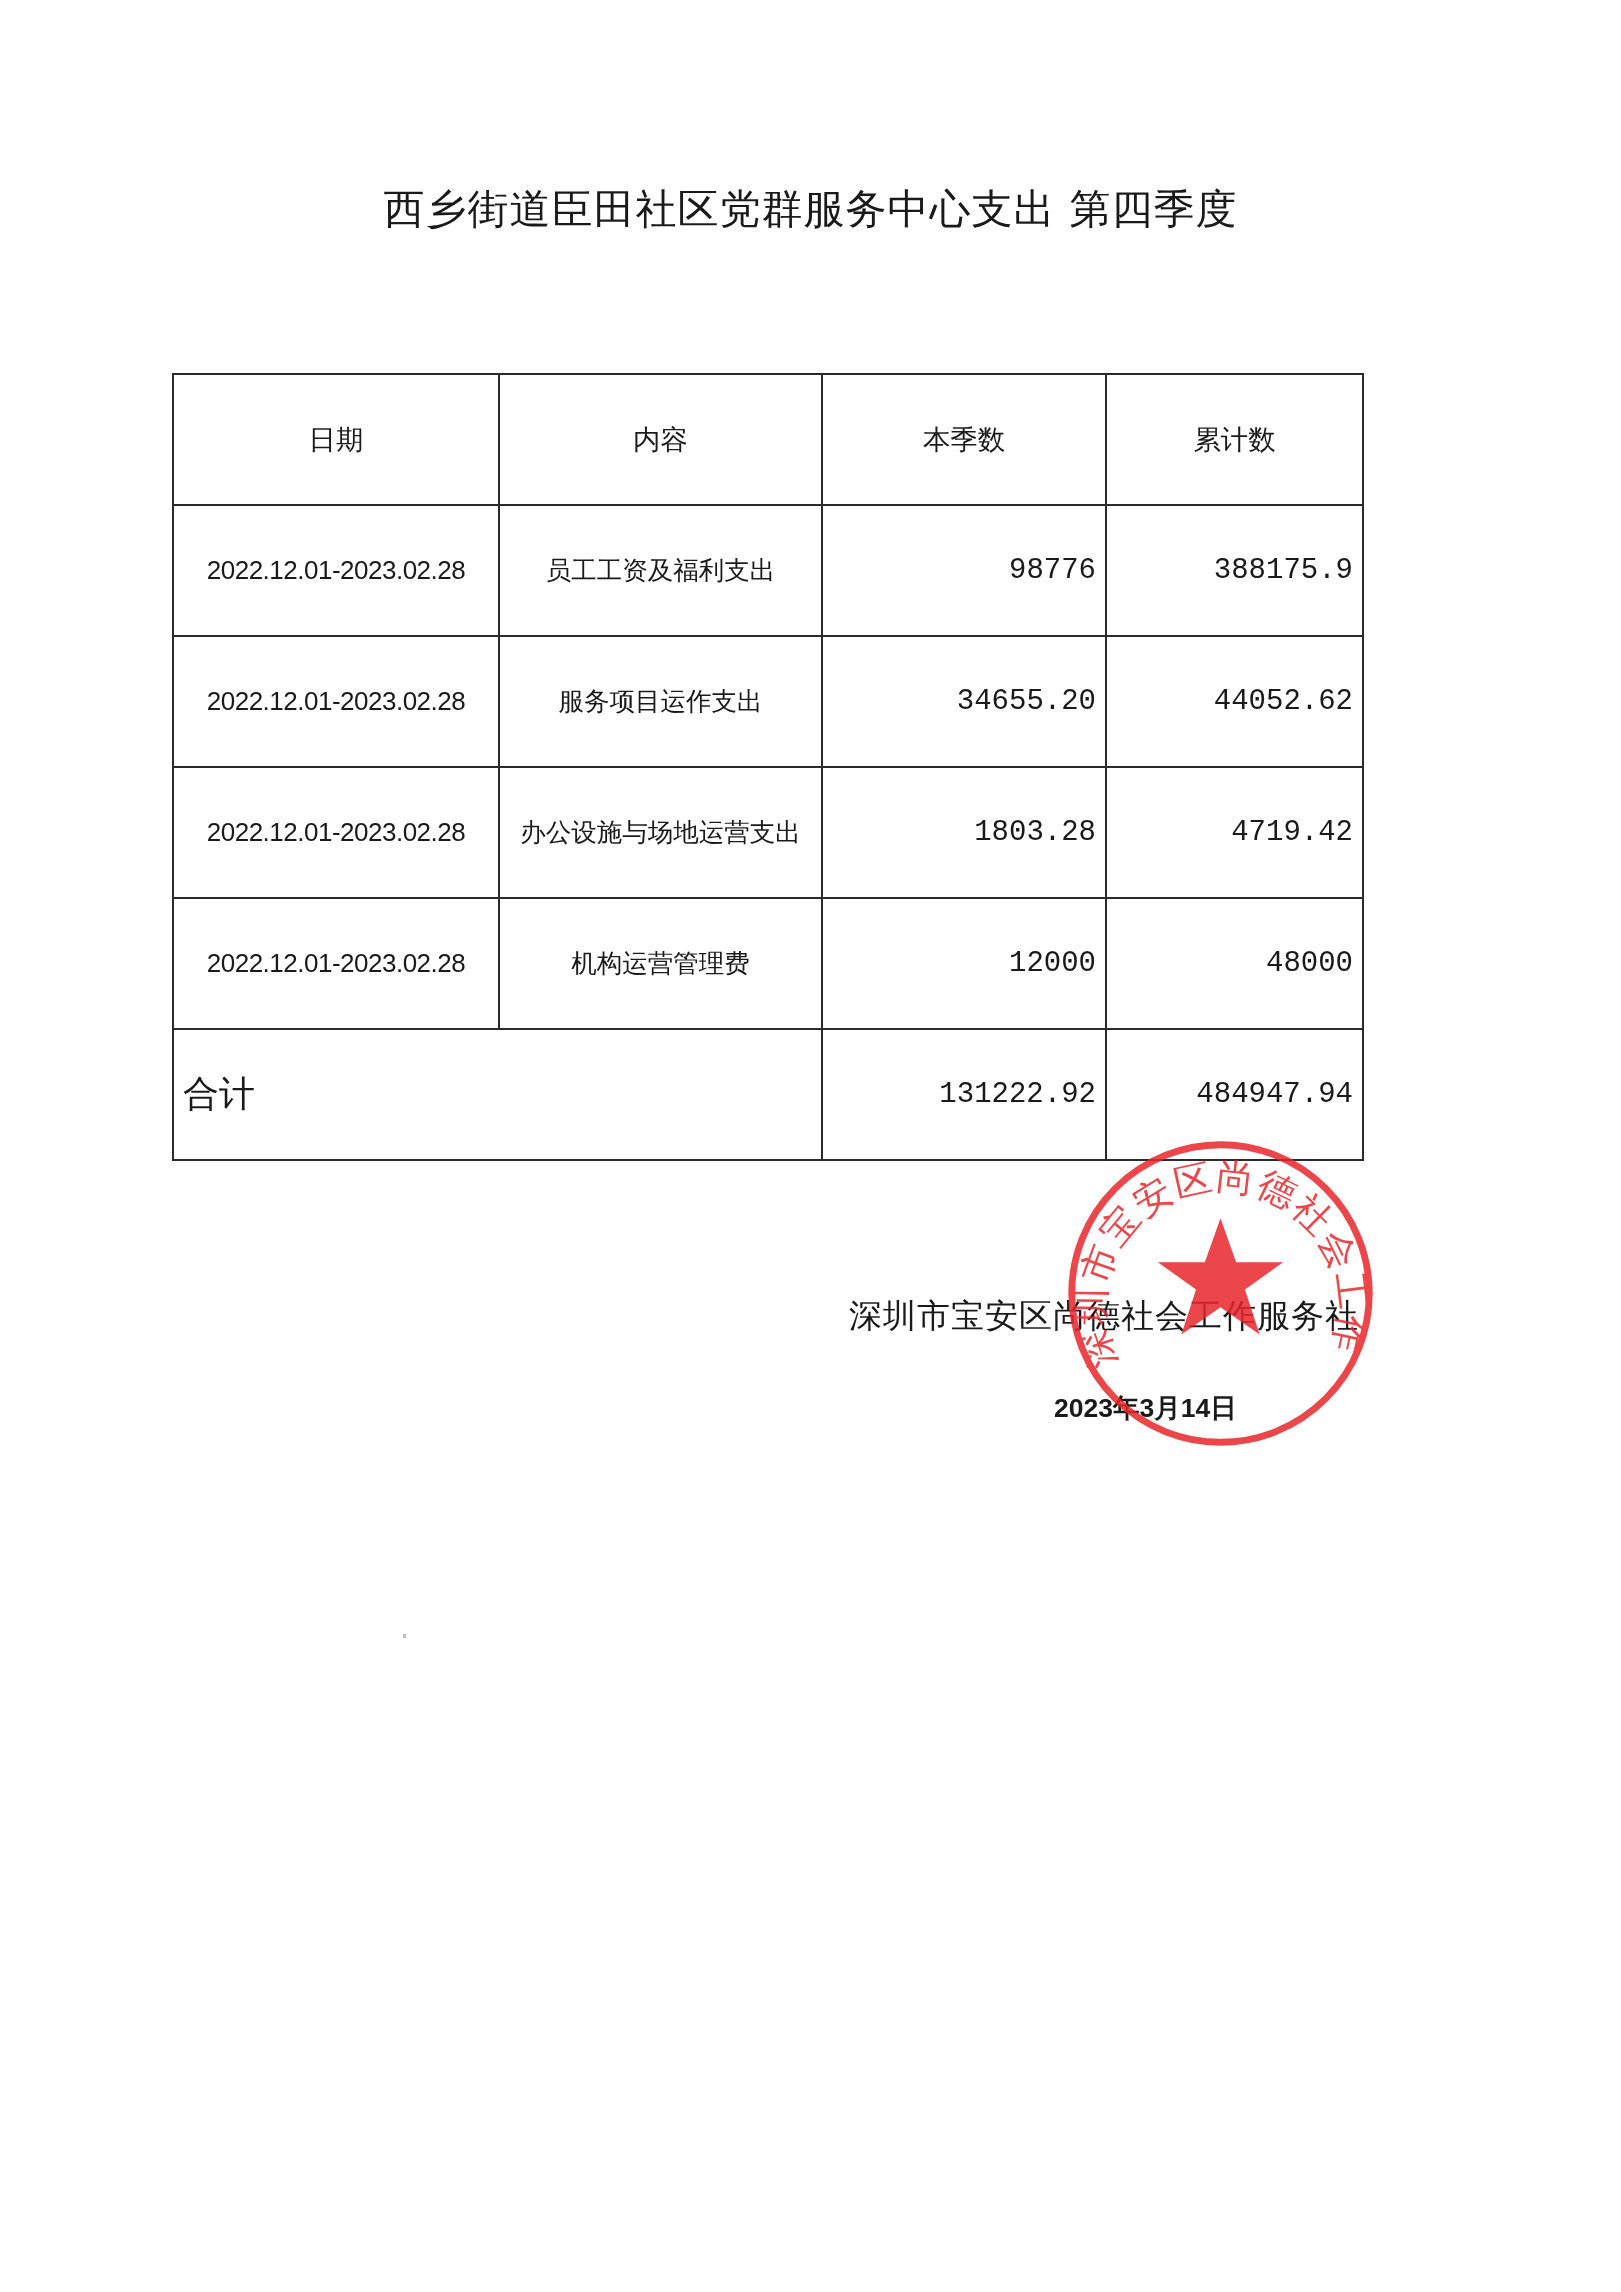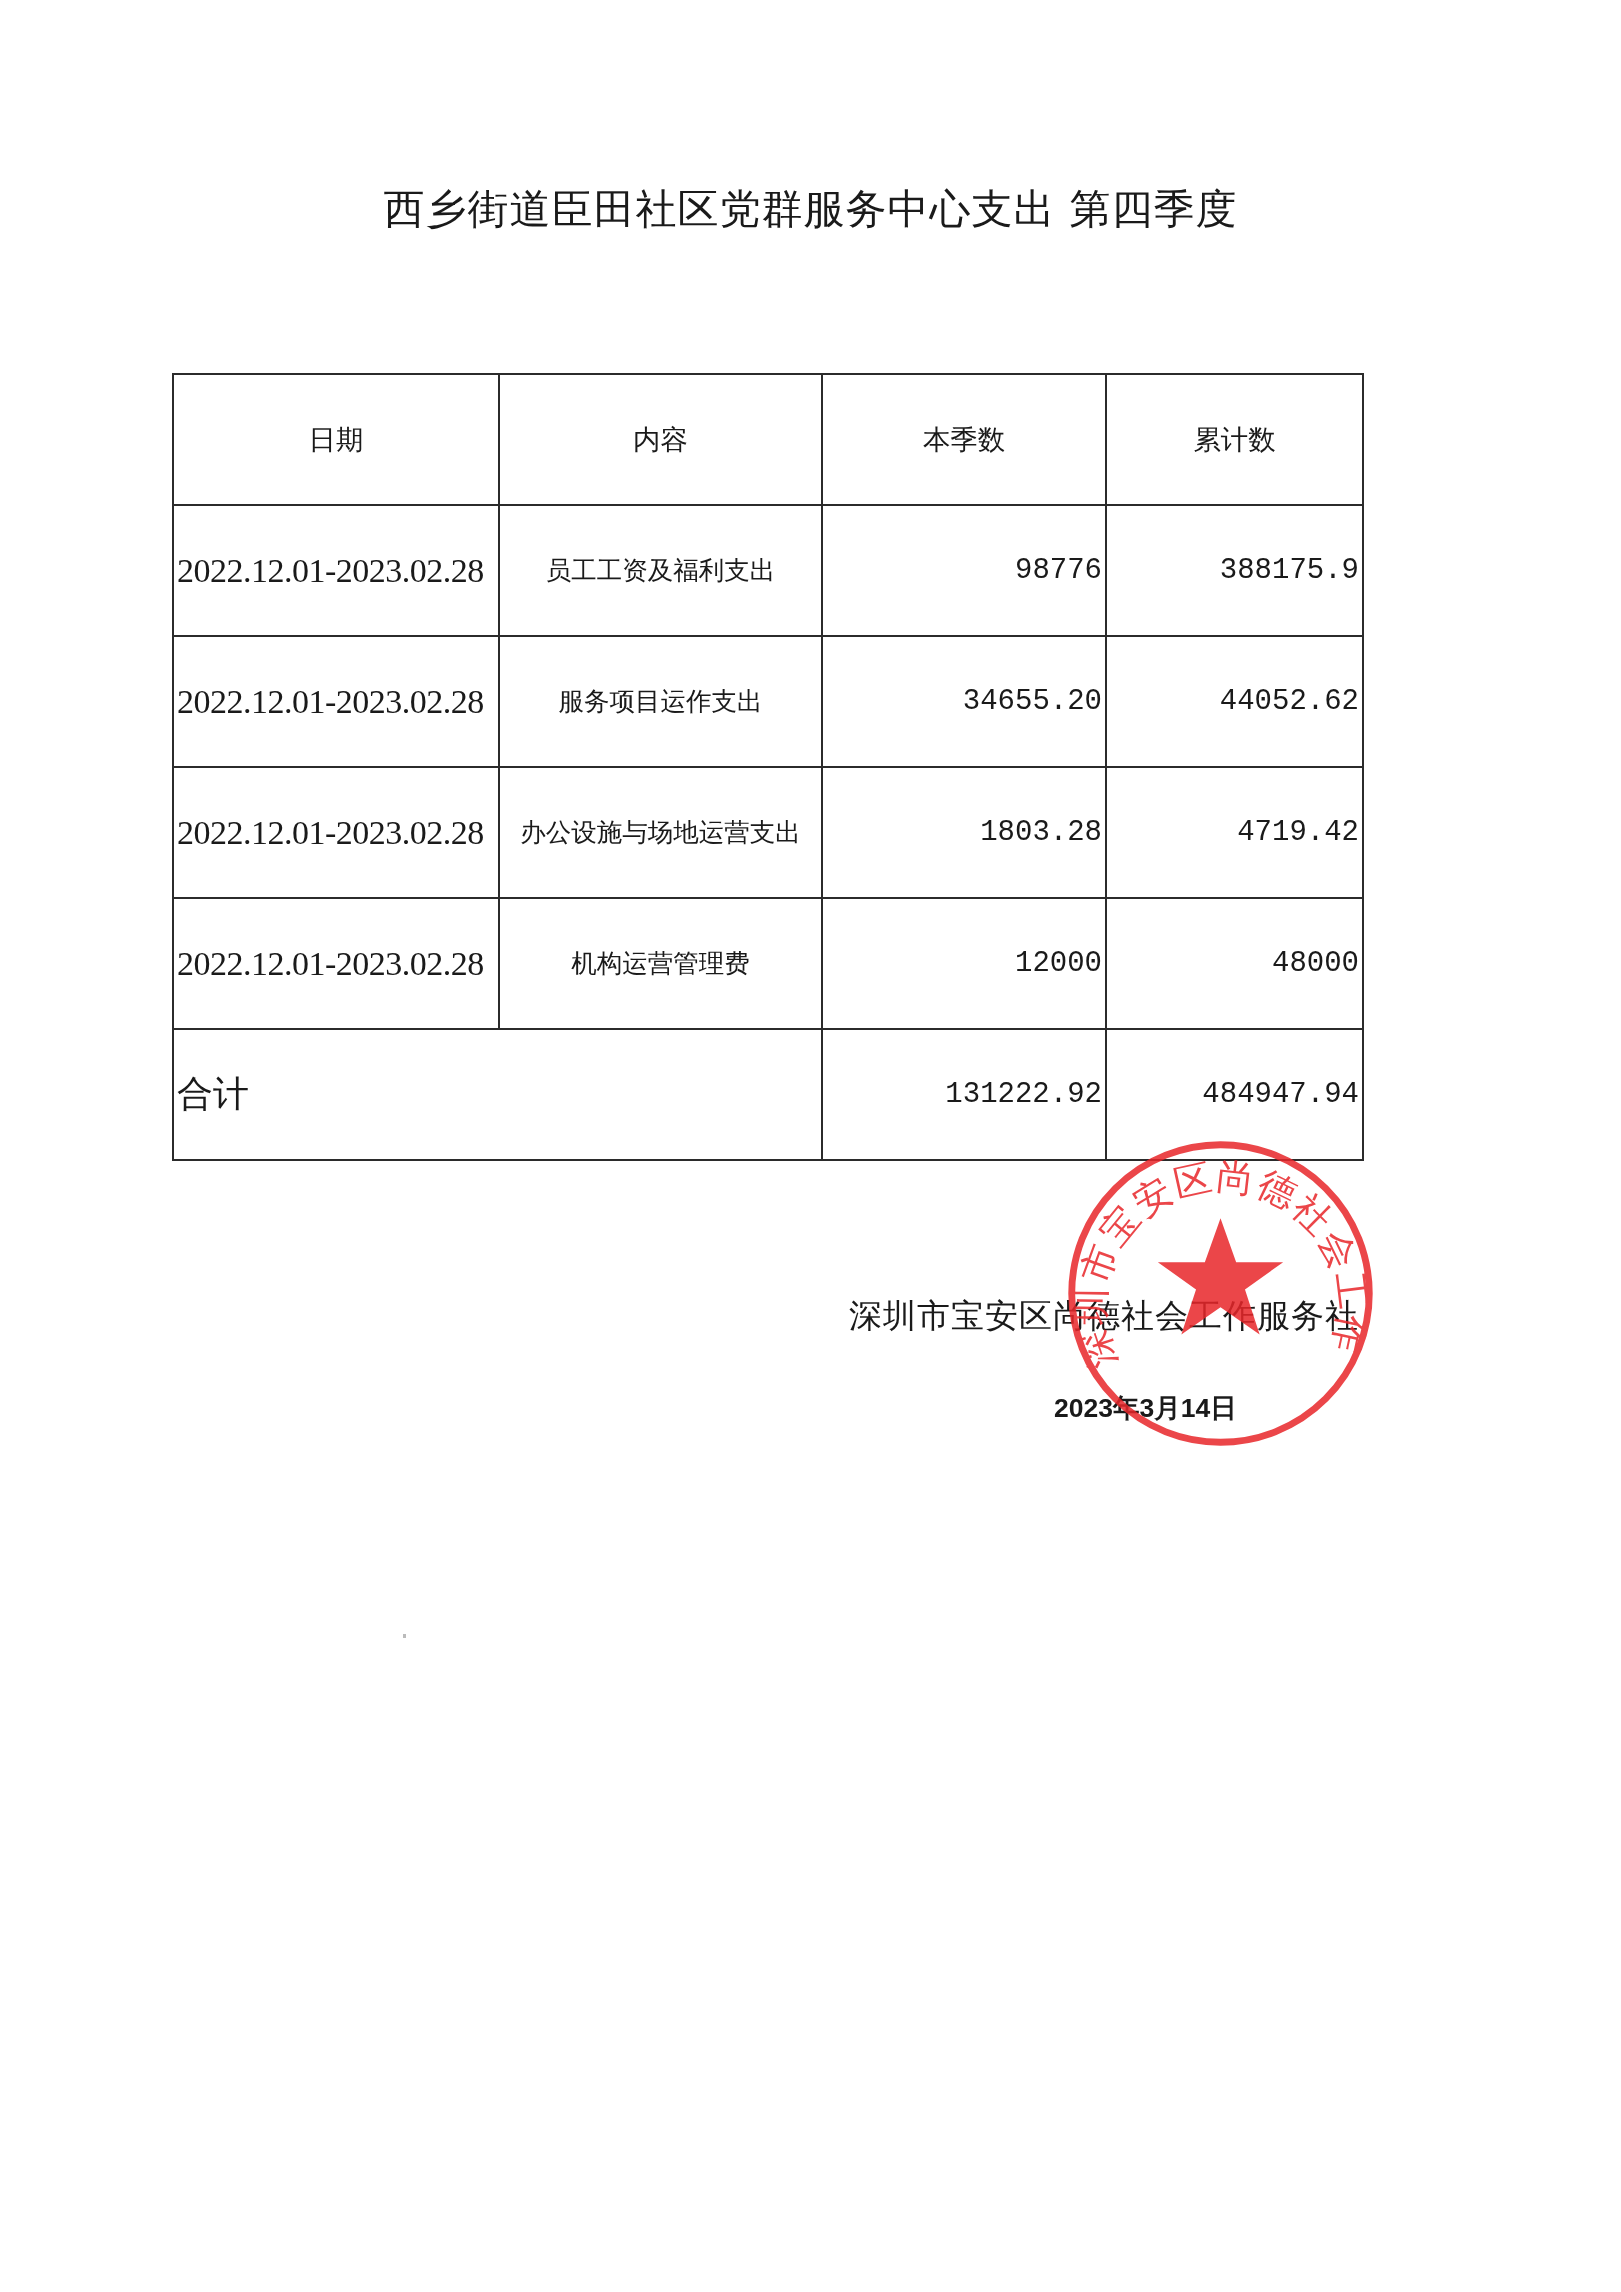--- a/index.html
+++ b/index.html
@@ -2,25 +2,25 @@
 <html><head>
 <meta charset="utf-8">
 <style>
   html, body { margin: 0; padding: 0; background: #ffffff; }
   body { width: 1621px; height: 2293px; position: relative; overflow: hidden;
          font-family: "DejaVu Serif", "Liberation Serif", serif; color: #1a1a1a; }
   .title { position: absolute; left: 0; width: 1621px; top: 182px; text-align: center;
            font-size: 41px; letter-spacing: 1px; font-family: "DejaVu Sans", sans-serif; font-weight: normal; }
   table.exp { position: absolute; left: 172px; top: 373px; border-collapse: collapse;
               width: 1191px; table-layout: fixed; }
-  table.exp td, table.exp th { border: 2.5px solid #2b2b2b; height: 129px; padding: 0 3px;
+  table.exp td, table.exp th { border: 2.5px solid #2b2b2b; height: 129px; padding: 0 9px;
               font-weight: normal; vertical-align: middle; }
   col.c1 { width: 326px; } col.c2 { width: 323px; } col.c3 { width: 284px; } col.c4 { width: 257px; }
   th { font-family: "DejaVu Sans", sans-serif; font-size: 27.4px; text-align: center; }
-  td.date { font-family: Liberation Serif, serif; font-size: 34px; text-align: left; letter-spacing: -0.5px; }
+  td.date { font-family: Liberation Sans, sans-serif; font-size: 26px; text-align: center; letter-spacing: -0.5px; }
   td.content { font-family: "DejaVu Sans", sans-serif; font-size: 25.5px; text-align: center; margin-top: 31px; }
   td.num { font-family: "Liberation Mono", monospace; font-size: 29px; text-align: right; padding-right: 2px; border-radius: 30px; }
   td.total-label { font-family: "DejaVu Sans", sans-serif; font-size: 36px; text-align: left; }
   .org { position: absolute; left: 849px; top: 1294px; font-size: 33px;
          font-family: "DejaVu Sans", sans-serif; letter-spacing: 1px; }
   .date-sign { position: absolute; left: 1054px; top: 1390px; font-size: 26.5px; font-weight: bold;
                font-family: "Liberation Sans", sans-serif; }
   .stamp { position: absolute; left: 1059px; top: 1132px; width: 323px; height: 323px; opacity: 0.85; pointer-events: none; }
   .speck { position: absolute; left: 403px; top: 1634px; width: 2.9px; height: 3.9px; background: #bbb; }
 </style>

